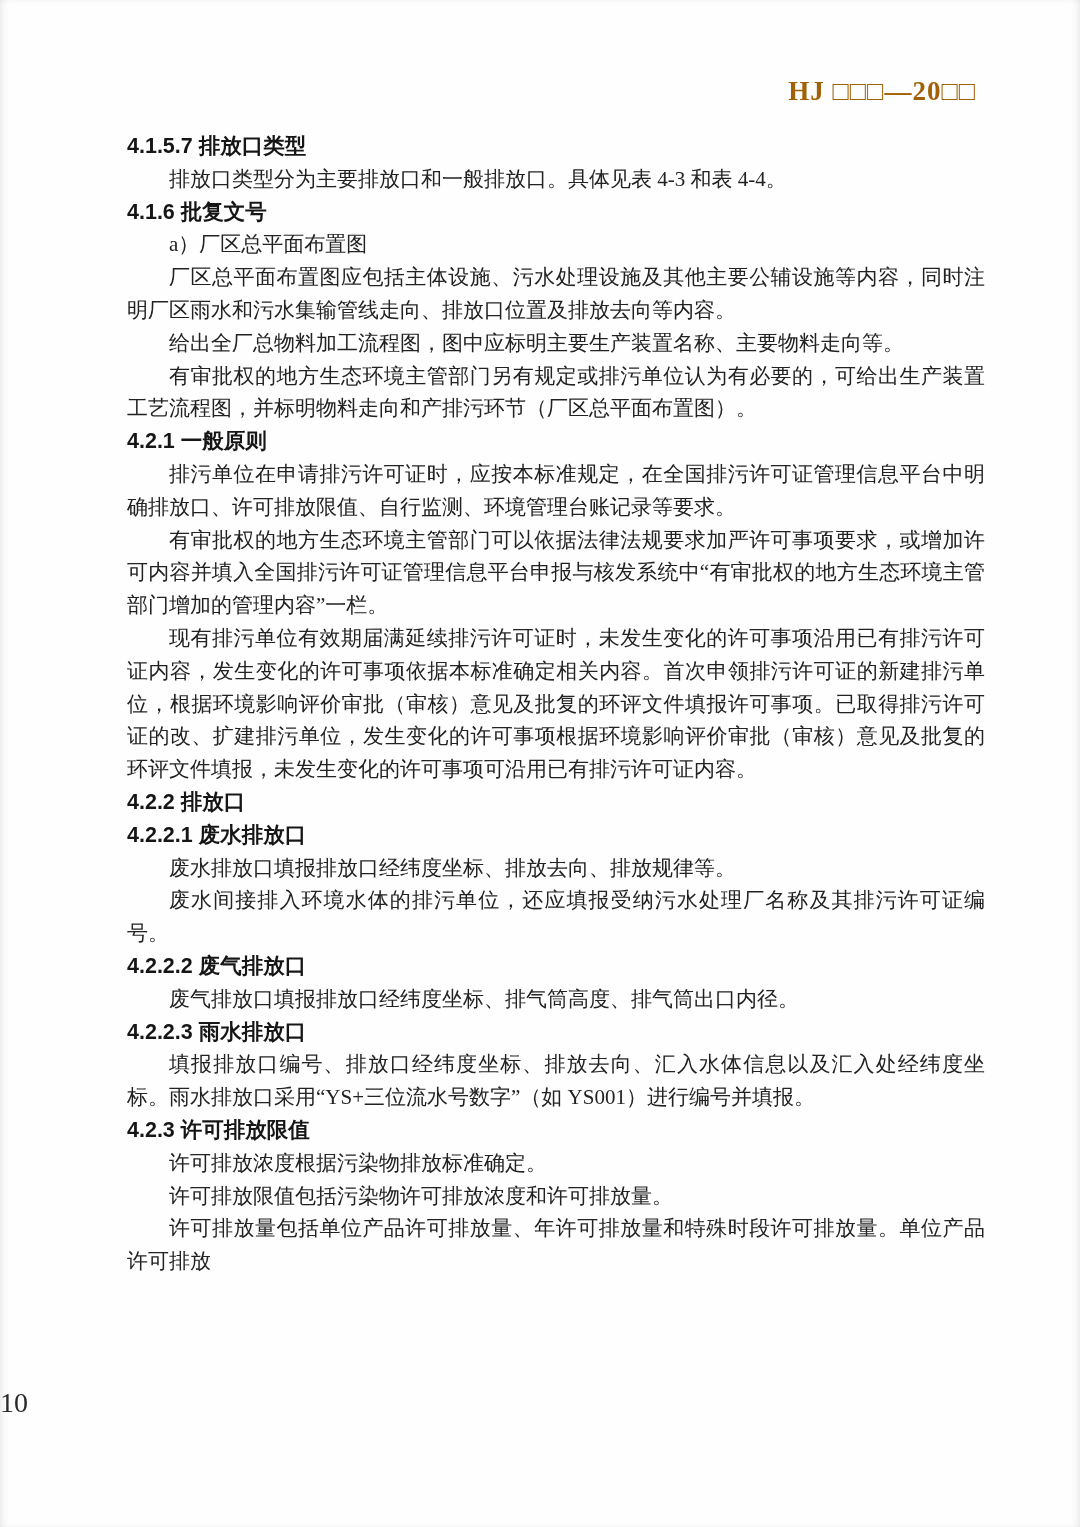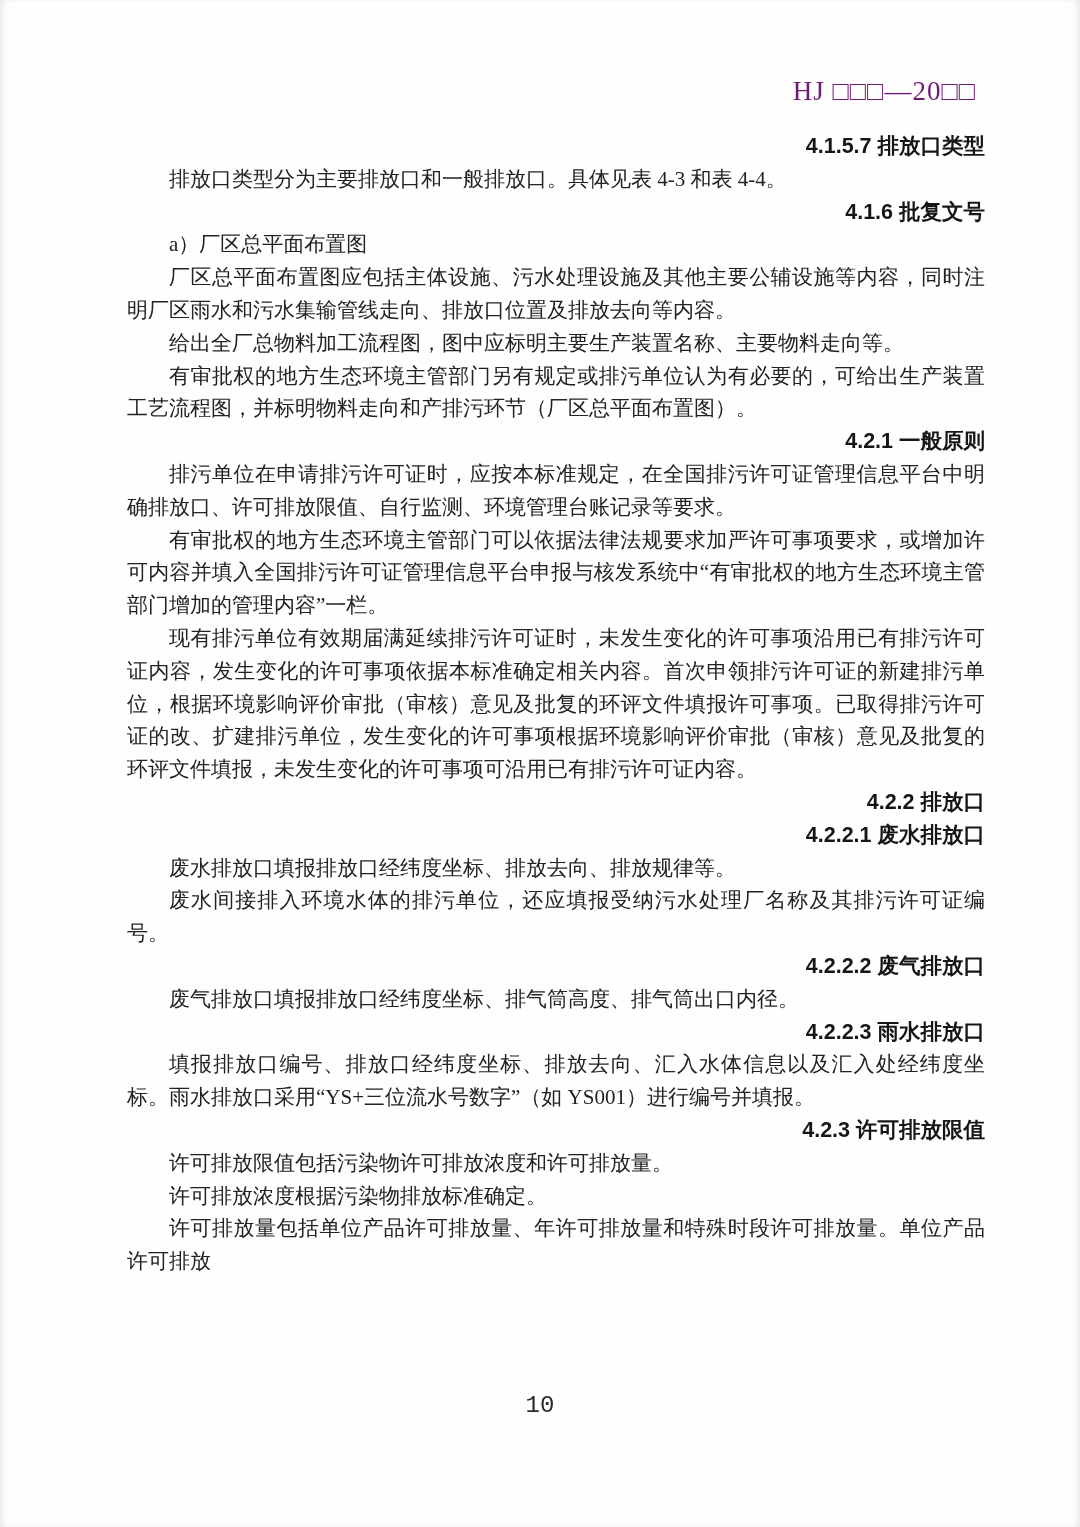--- a/index.html
+++ b/index.html
@@ -16,56 +16,55 @@
     overflow: hidden;
     font-family: "Liberation Serif", "DejaVu Serif", serif;
     color: #1c1c1c;
     box-shadow: inset 6px 0 12px -8px rgba(0,0,0,0.18), inset -6px 0 12px -8px rgba(0,0,0,0.18);
   }
   .doc-header {
     position: absolute;
     top: 76px;
     right: 104px;
     font-family: "Liberation Serif", "DejaVu Serif", serif;
-    font-weight: 400;
+    font-weight: 700;
     font-size: 27px;
     letter-spacing: 1px;
-    color: #701a75;
+    color: #a16207;
     white-space: nowrap;
   }
   .content {
     position: absolute;
     left: 127px;
     top: 130px;
     width: 858px;
     font-size: 21px;
     line-height: 32.8px;
     text-align: justify;
     text-justify: inter-ideograph;
   }
   .block-h {
     font-family: "Liberation Sans", "DejaVu Sans", sans-serif;
     font-weight: 700;
     font-size: 21.5px;
-    text-align: right;
+    text-align: left;
     color: #161616;
   }
   .block-p {
     text-indent: 2em;
     color: #222;
   }
   .page-footer {
     position: absolute;
     bottom: 108px;
     left: 0;
     width: 100%;
-    text-align: center;
-    font-size: 24px;
+    font-size: 28px;
     color: #2a2a2a;
-    font-family: Liberation Mono, monospace;
+    font-family: Liberation Serif, serif;
   }
 </style>
 </head>
 <body>
 
 <div class="page">
   <div class="doc-header">HJ □□□—20□□</div>
 
   <div class="content">
       <div class="block-h">4.1.5.7 排放口类型</div>
@@ -81,19 +80,19 @@
       <div class="block-p">现有排污单位有效期届满延续排污许可证时，未发生变化的许可事项沿用已有排污许可证内容，发生变化的许可事项依据本标准确定相关内容。首次申领排污许可证的新建排污单位，根据环境影响评价审批（审核）意见及批复的环评文件填报许可事项。已取得排污许可证的改、扩建排污单位，发生变化的许可事项根据环境影响评价审批（审核）意见及批复的环评文件填报，未发生变化的许可事项可沿用已有排污许可证内容。</div>
       <div class="block-h">4.2.2 排放口</div>
       <div class="block-h">4.2.2.1 废水排放口</div>
       <div class="block-p">废水排放口填报排放口经纬度坐标、排放去向、排放规律等。</div>
       <div class="block-p">废水间接排入环境水体的排污单位，还应填报受纳污水处理厂名称及其排污许可证编号。</div>
       <div class="block-h">4.2.2.2 废气排放口</div>
       <div class="block-p">废气排放口填报排放口经纬度坐标、排气筒高度、排气筒出口内径。</div>
       <div class="block-h">4.2.2.3 雨水排放口</div>
       <div class="block-p">填报排放口编号、排放口经纬度坐标、排放去向、汇入水体信息以及汇入处经纬度坐标。雨水排放口采用“YS+三位流水号数字”（如 YS001）进行编号并填报。</div>
       <div class="block-h">4.2.3 许可排放限值</div>
+      <div class="block-p">许可排放浓度根据污染物排放标准确定。</div>
       <div class="block-p">许可排放限值包括污染物许可排放浓度和许可排放量。</div>
-      <div class="block-p">许可排放浓度根据污染物排放标准确定。</div>
       <div class="block-p">许可排放量包括单位产品许可排放量、年许可排放量和特殊时段许可排放量。单位产品许可排放</div>
     </div>
 
   <div class="page-footer">10</div>
 </div>
 
 </body></html>

